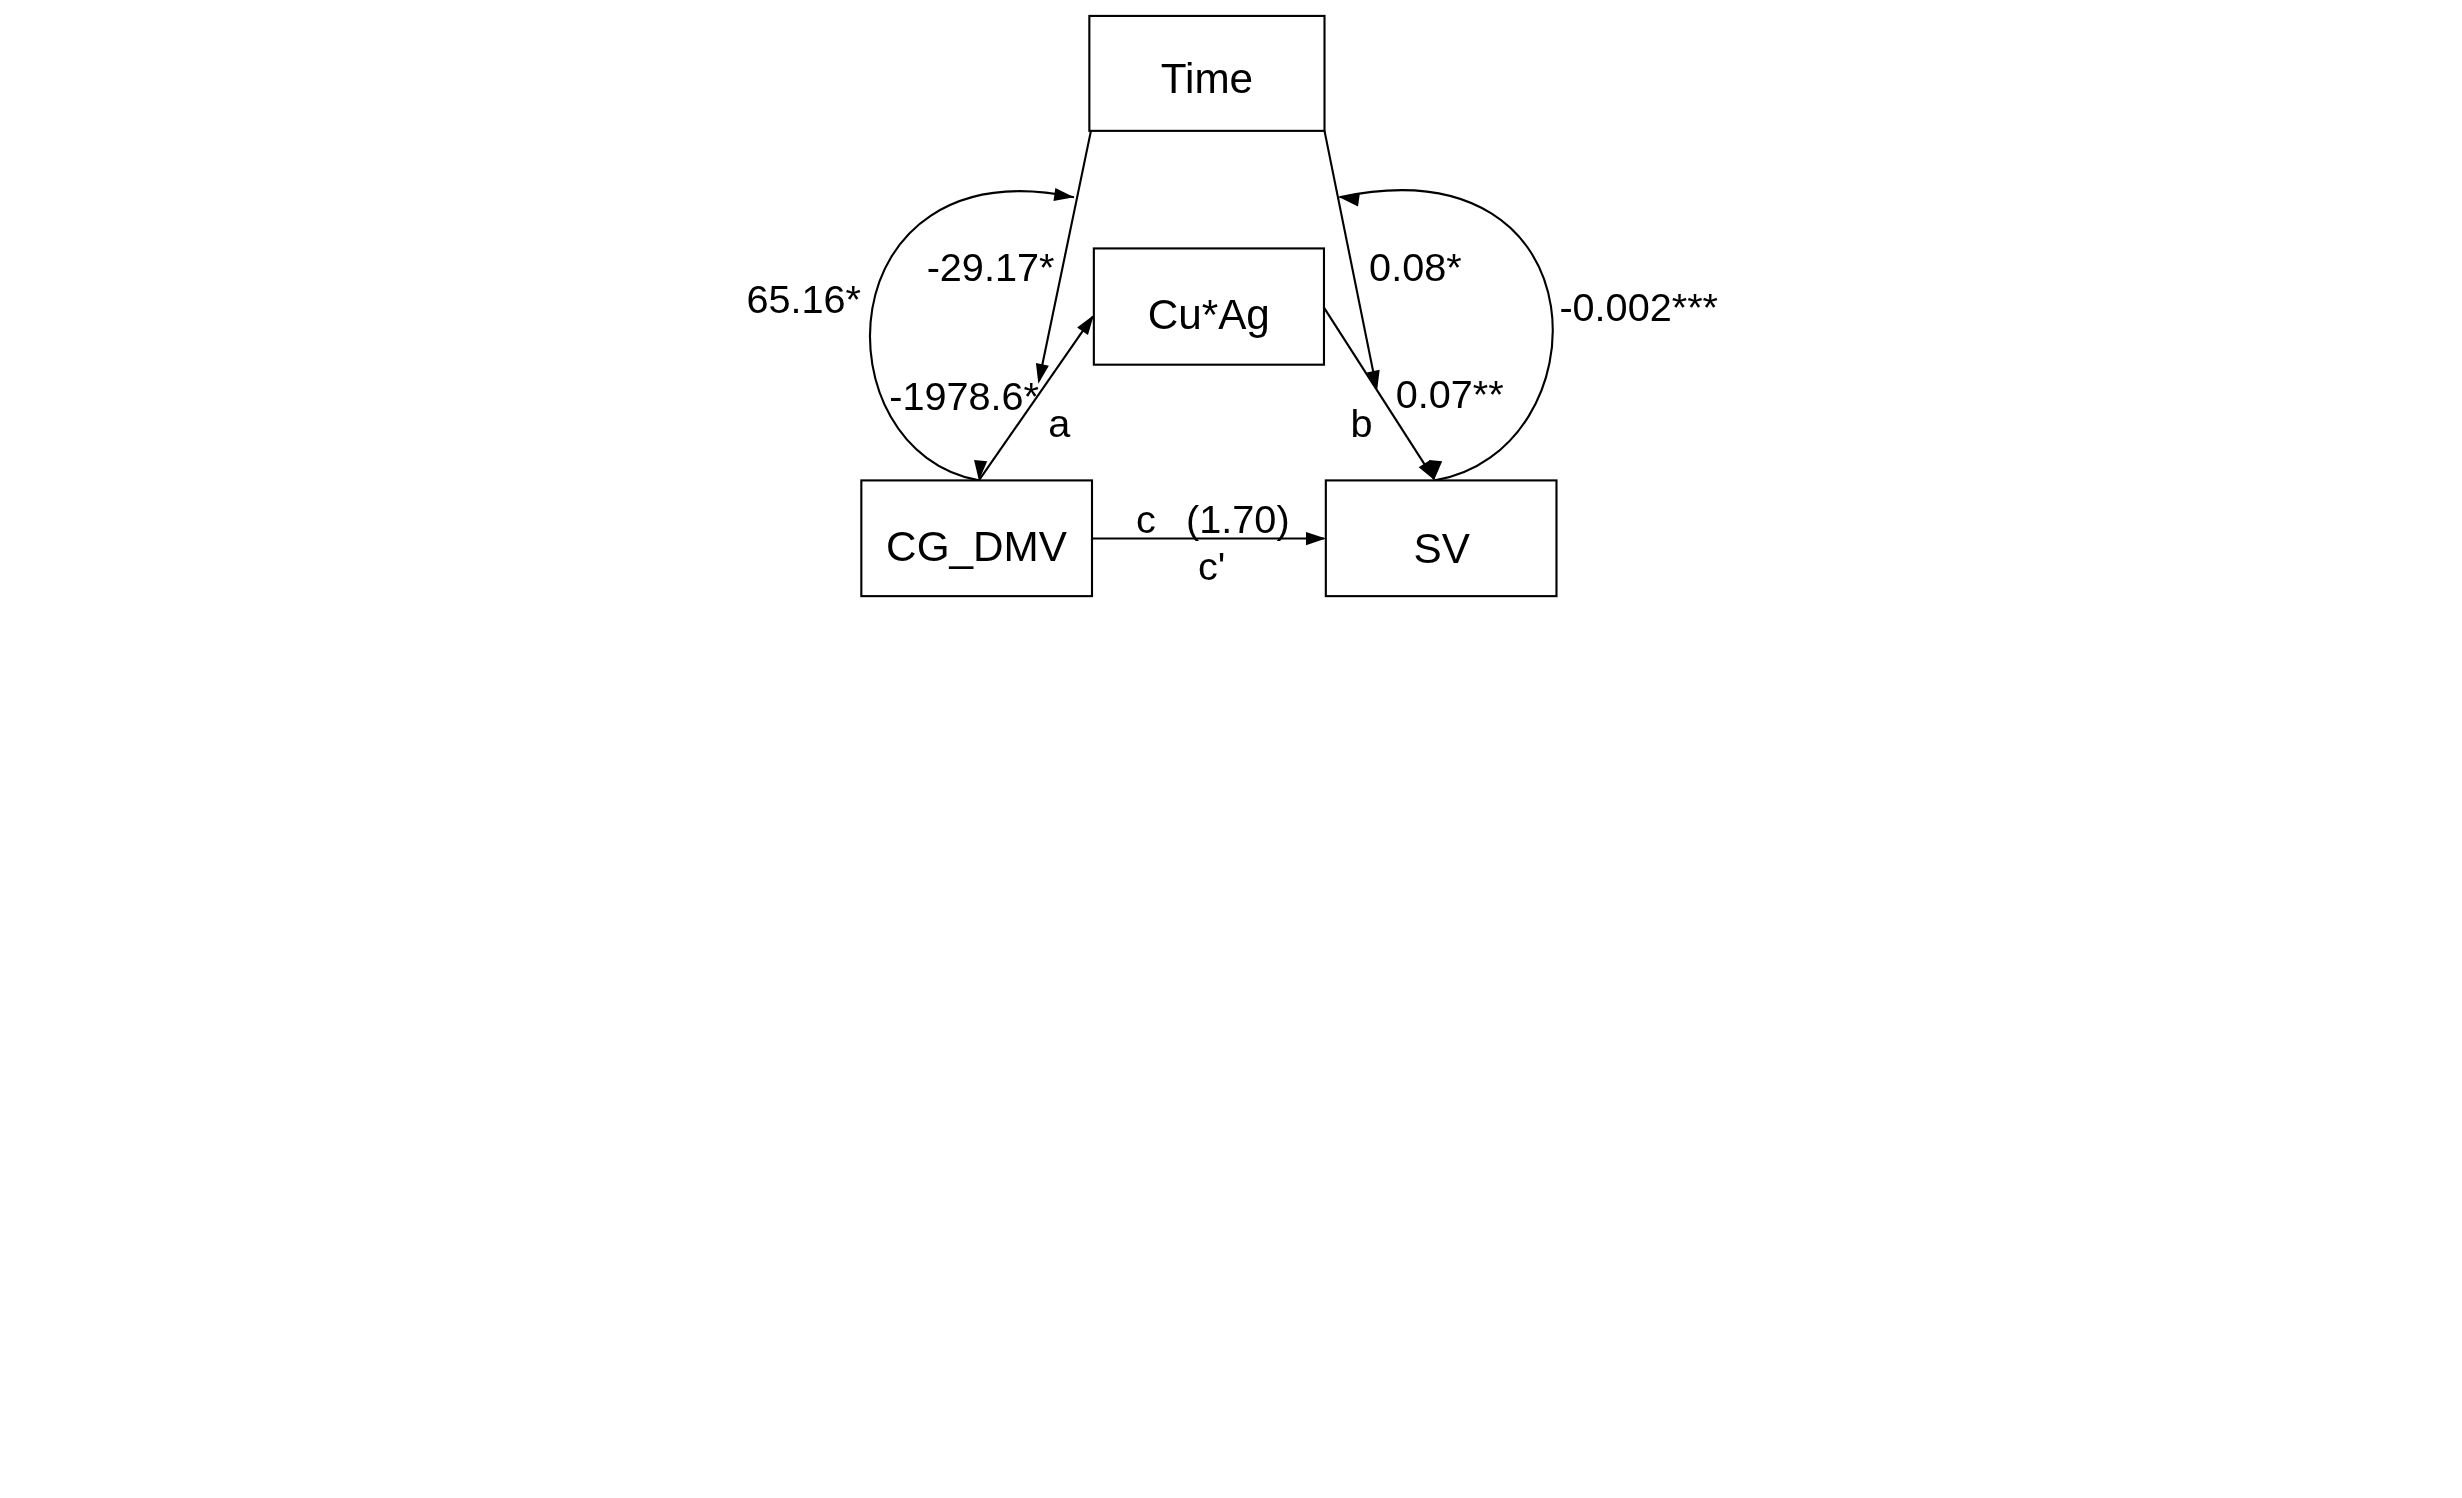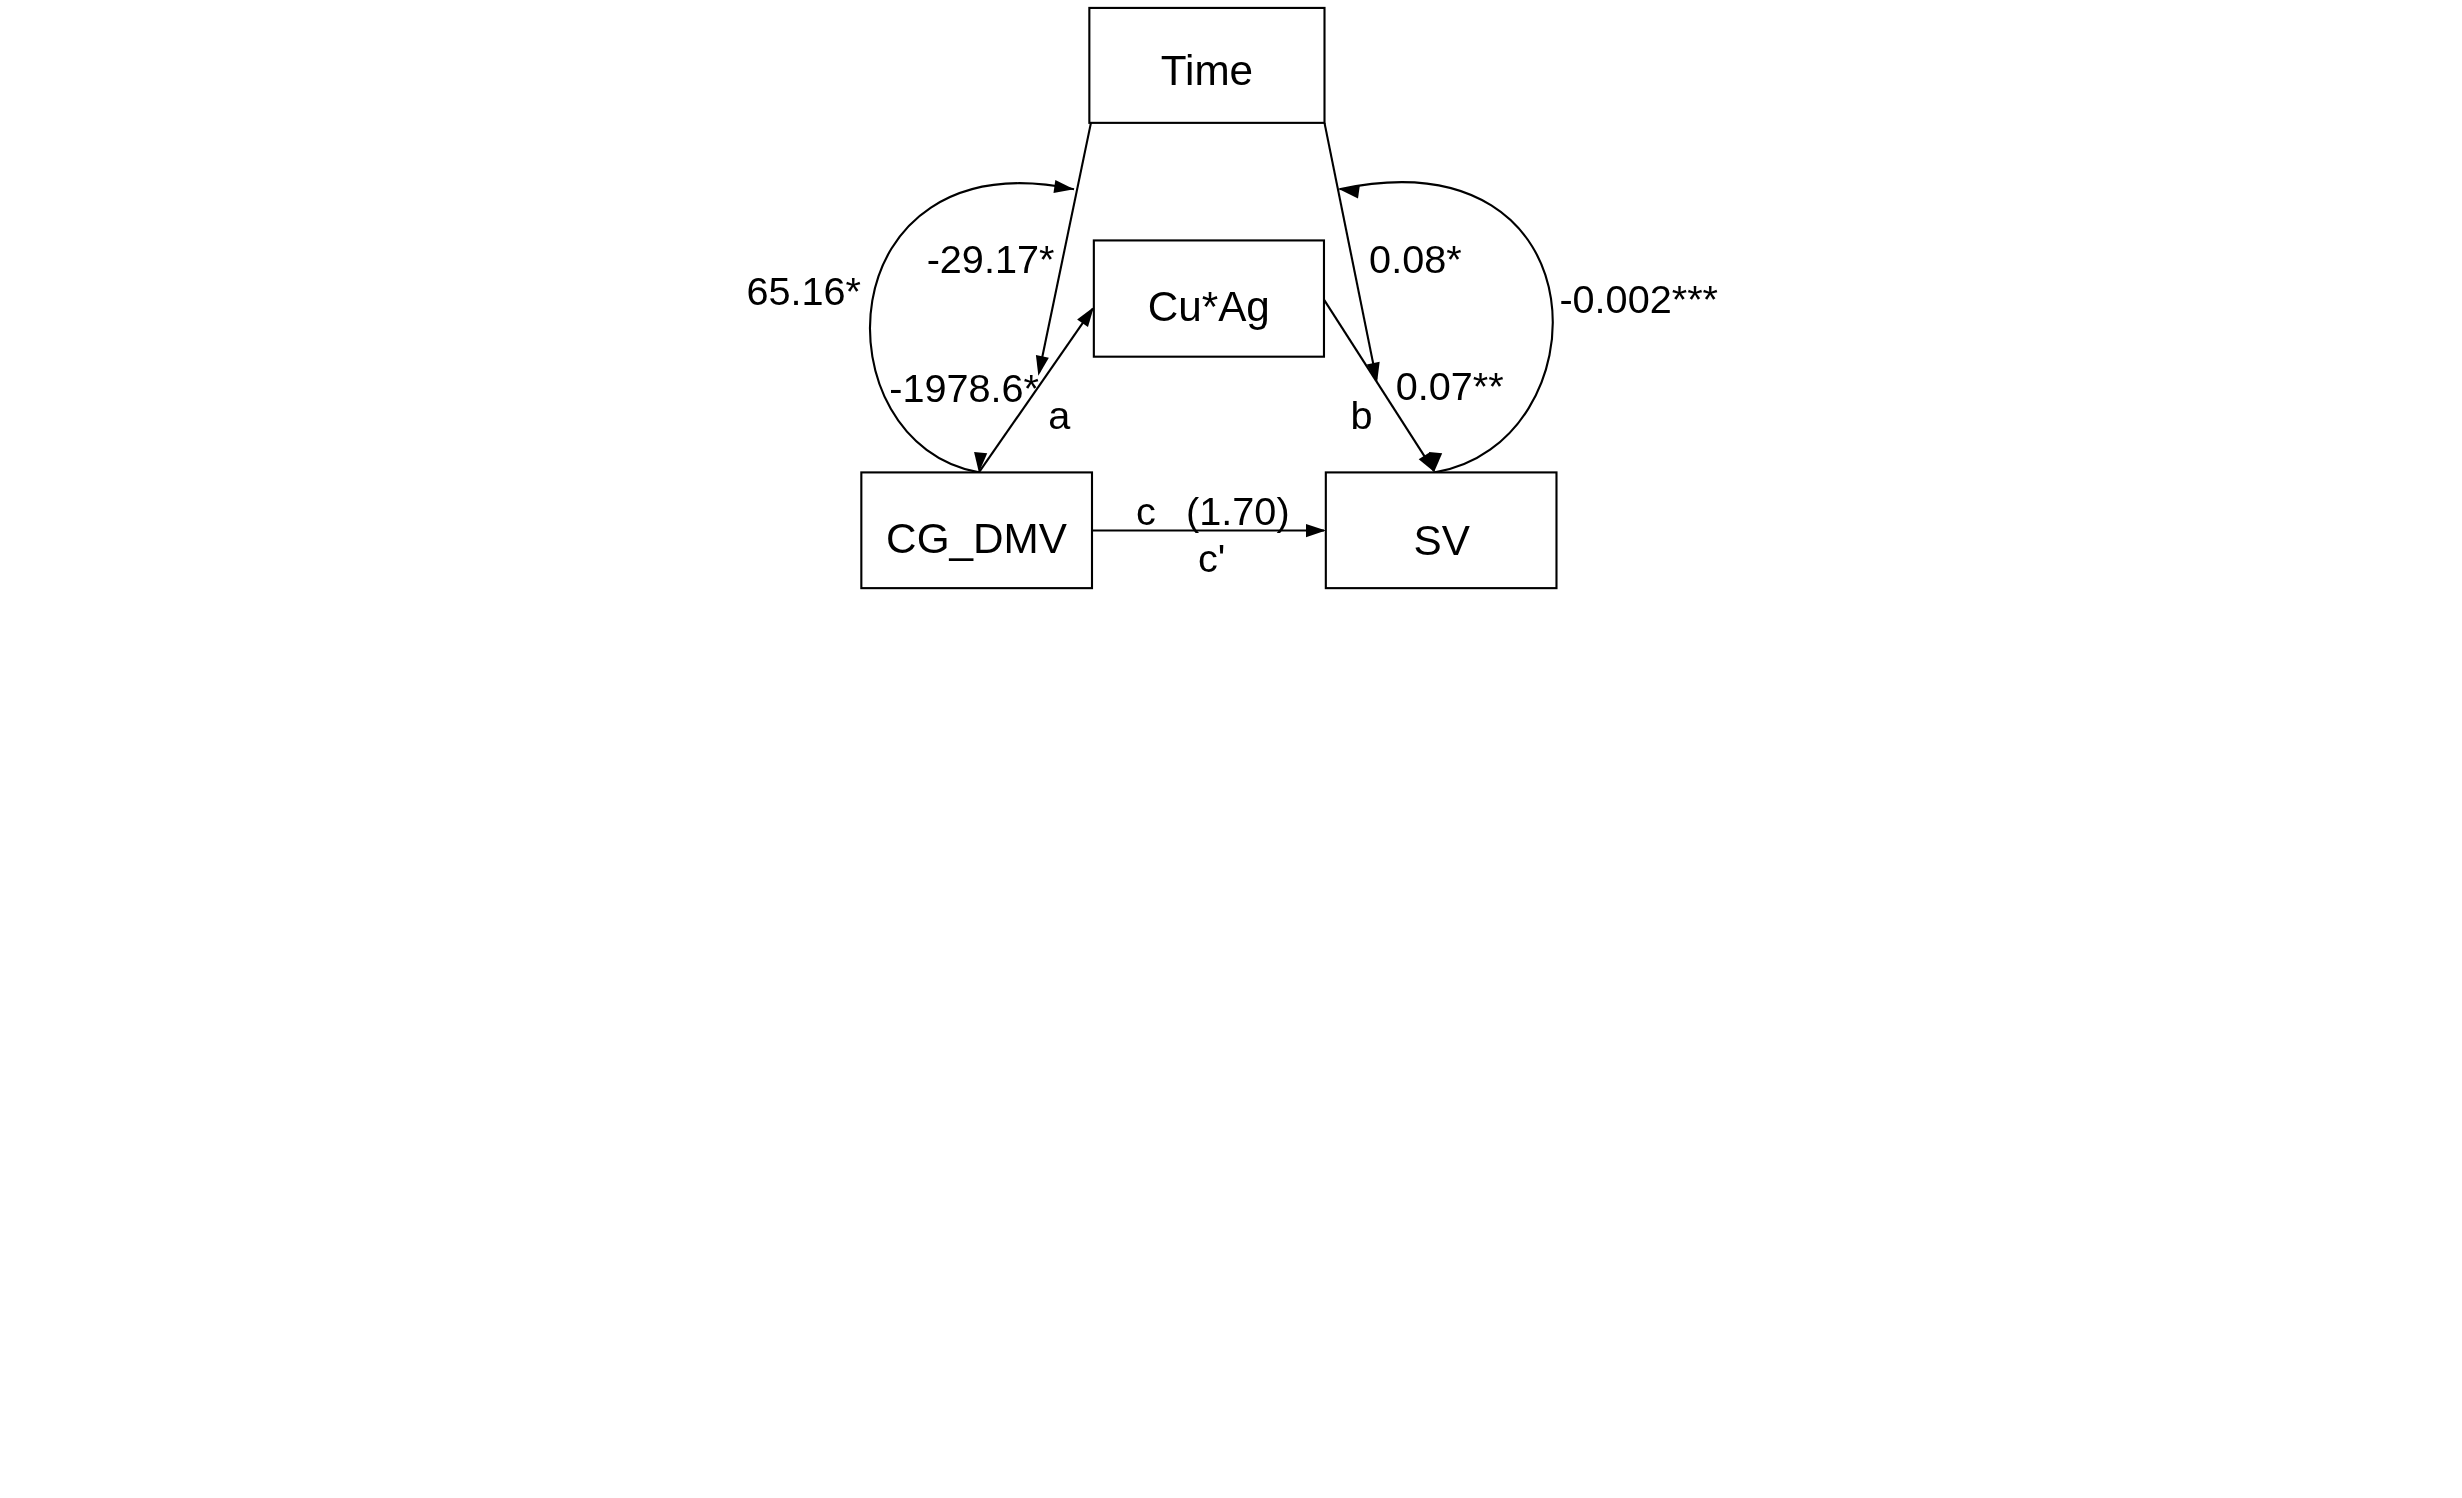--- a/index.html
+++ b/index.html
@@ -3,21 +3,21 @@
 <meta charset="utf-8">
 <style>
   html, body {
     margin: 0;
     padding: 0;
     background: #ffffff;
   }
   .figure-wrap {
     width: 985px;
     max-width: 100%;
-    margin: 0 auto;
+    margin: 8px auto;
     background: #fef9c3;
   }
   svg {
     display: block;
     width: 100%;
     height: auto;
     background: #ffffff;
   }
   .box {
     fill: #ffffff;

